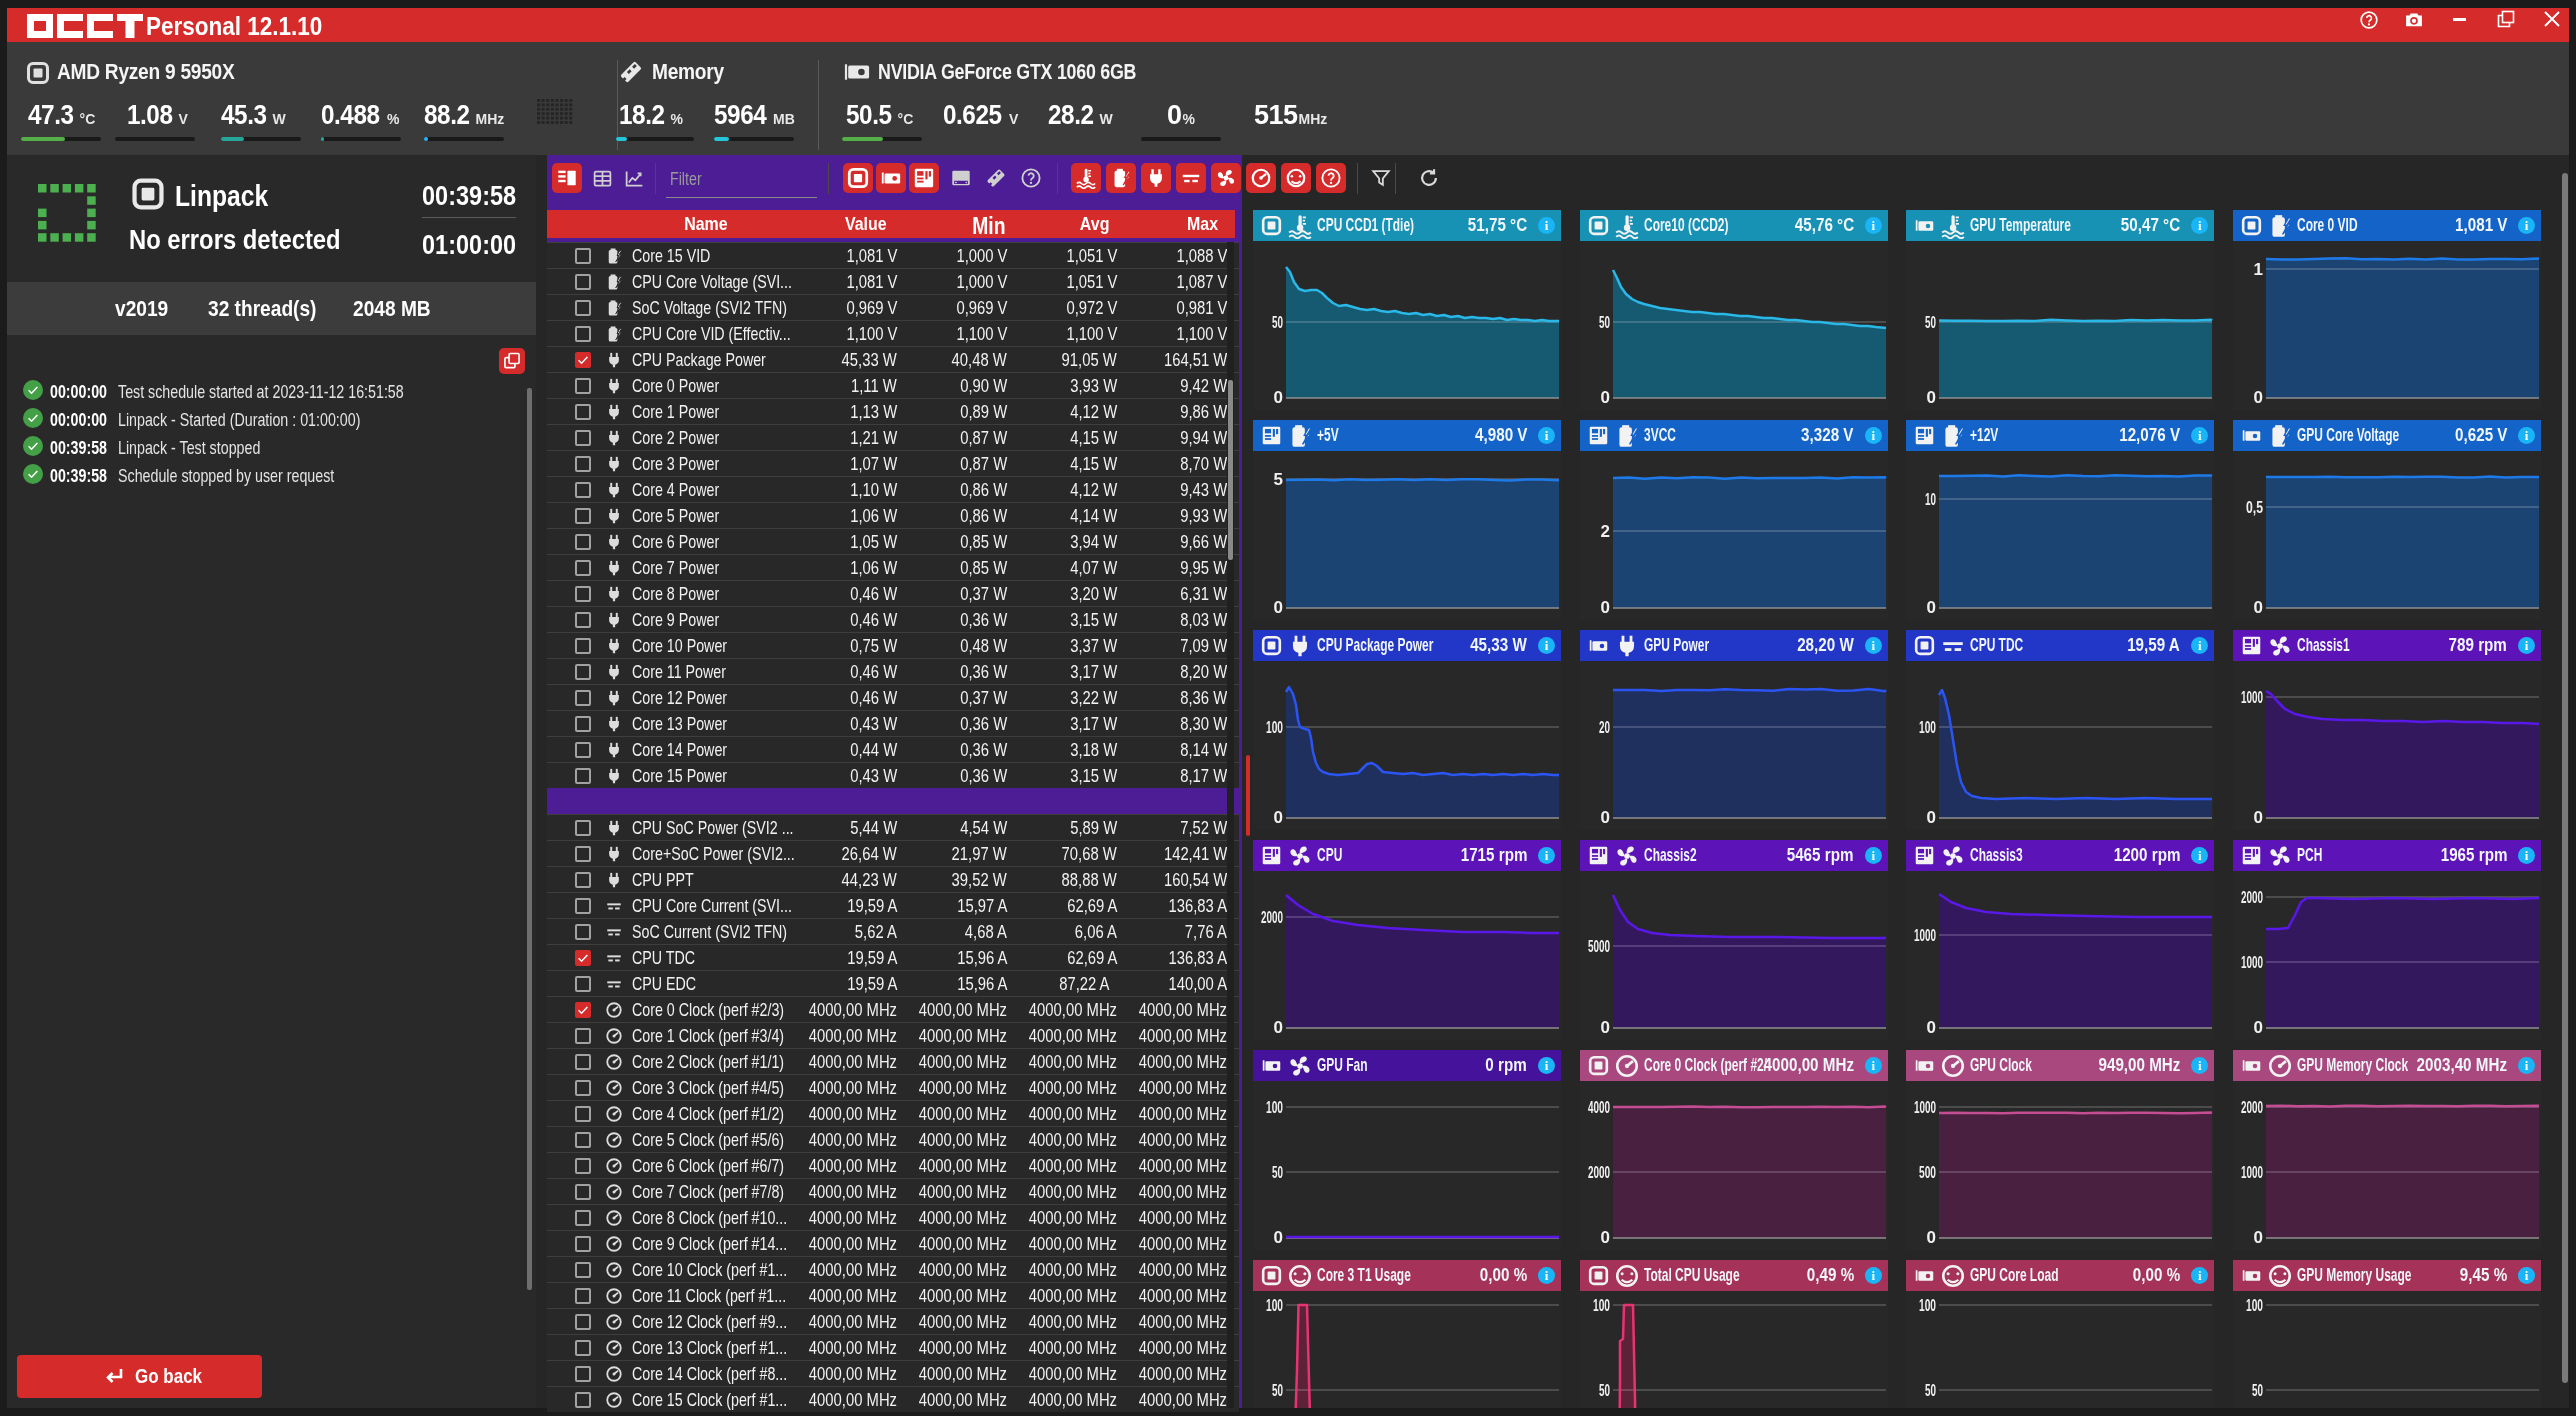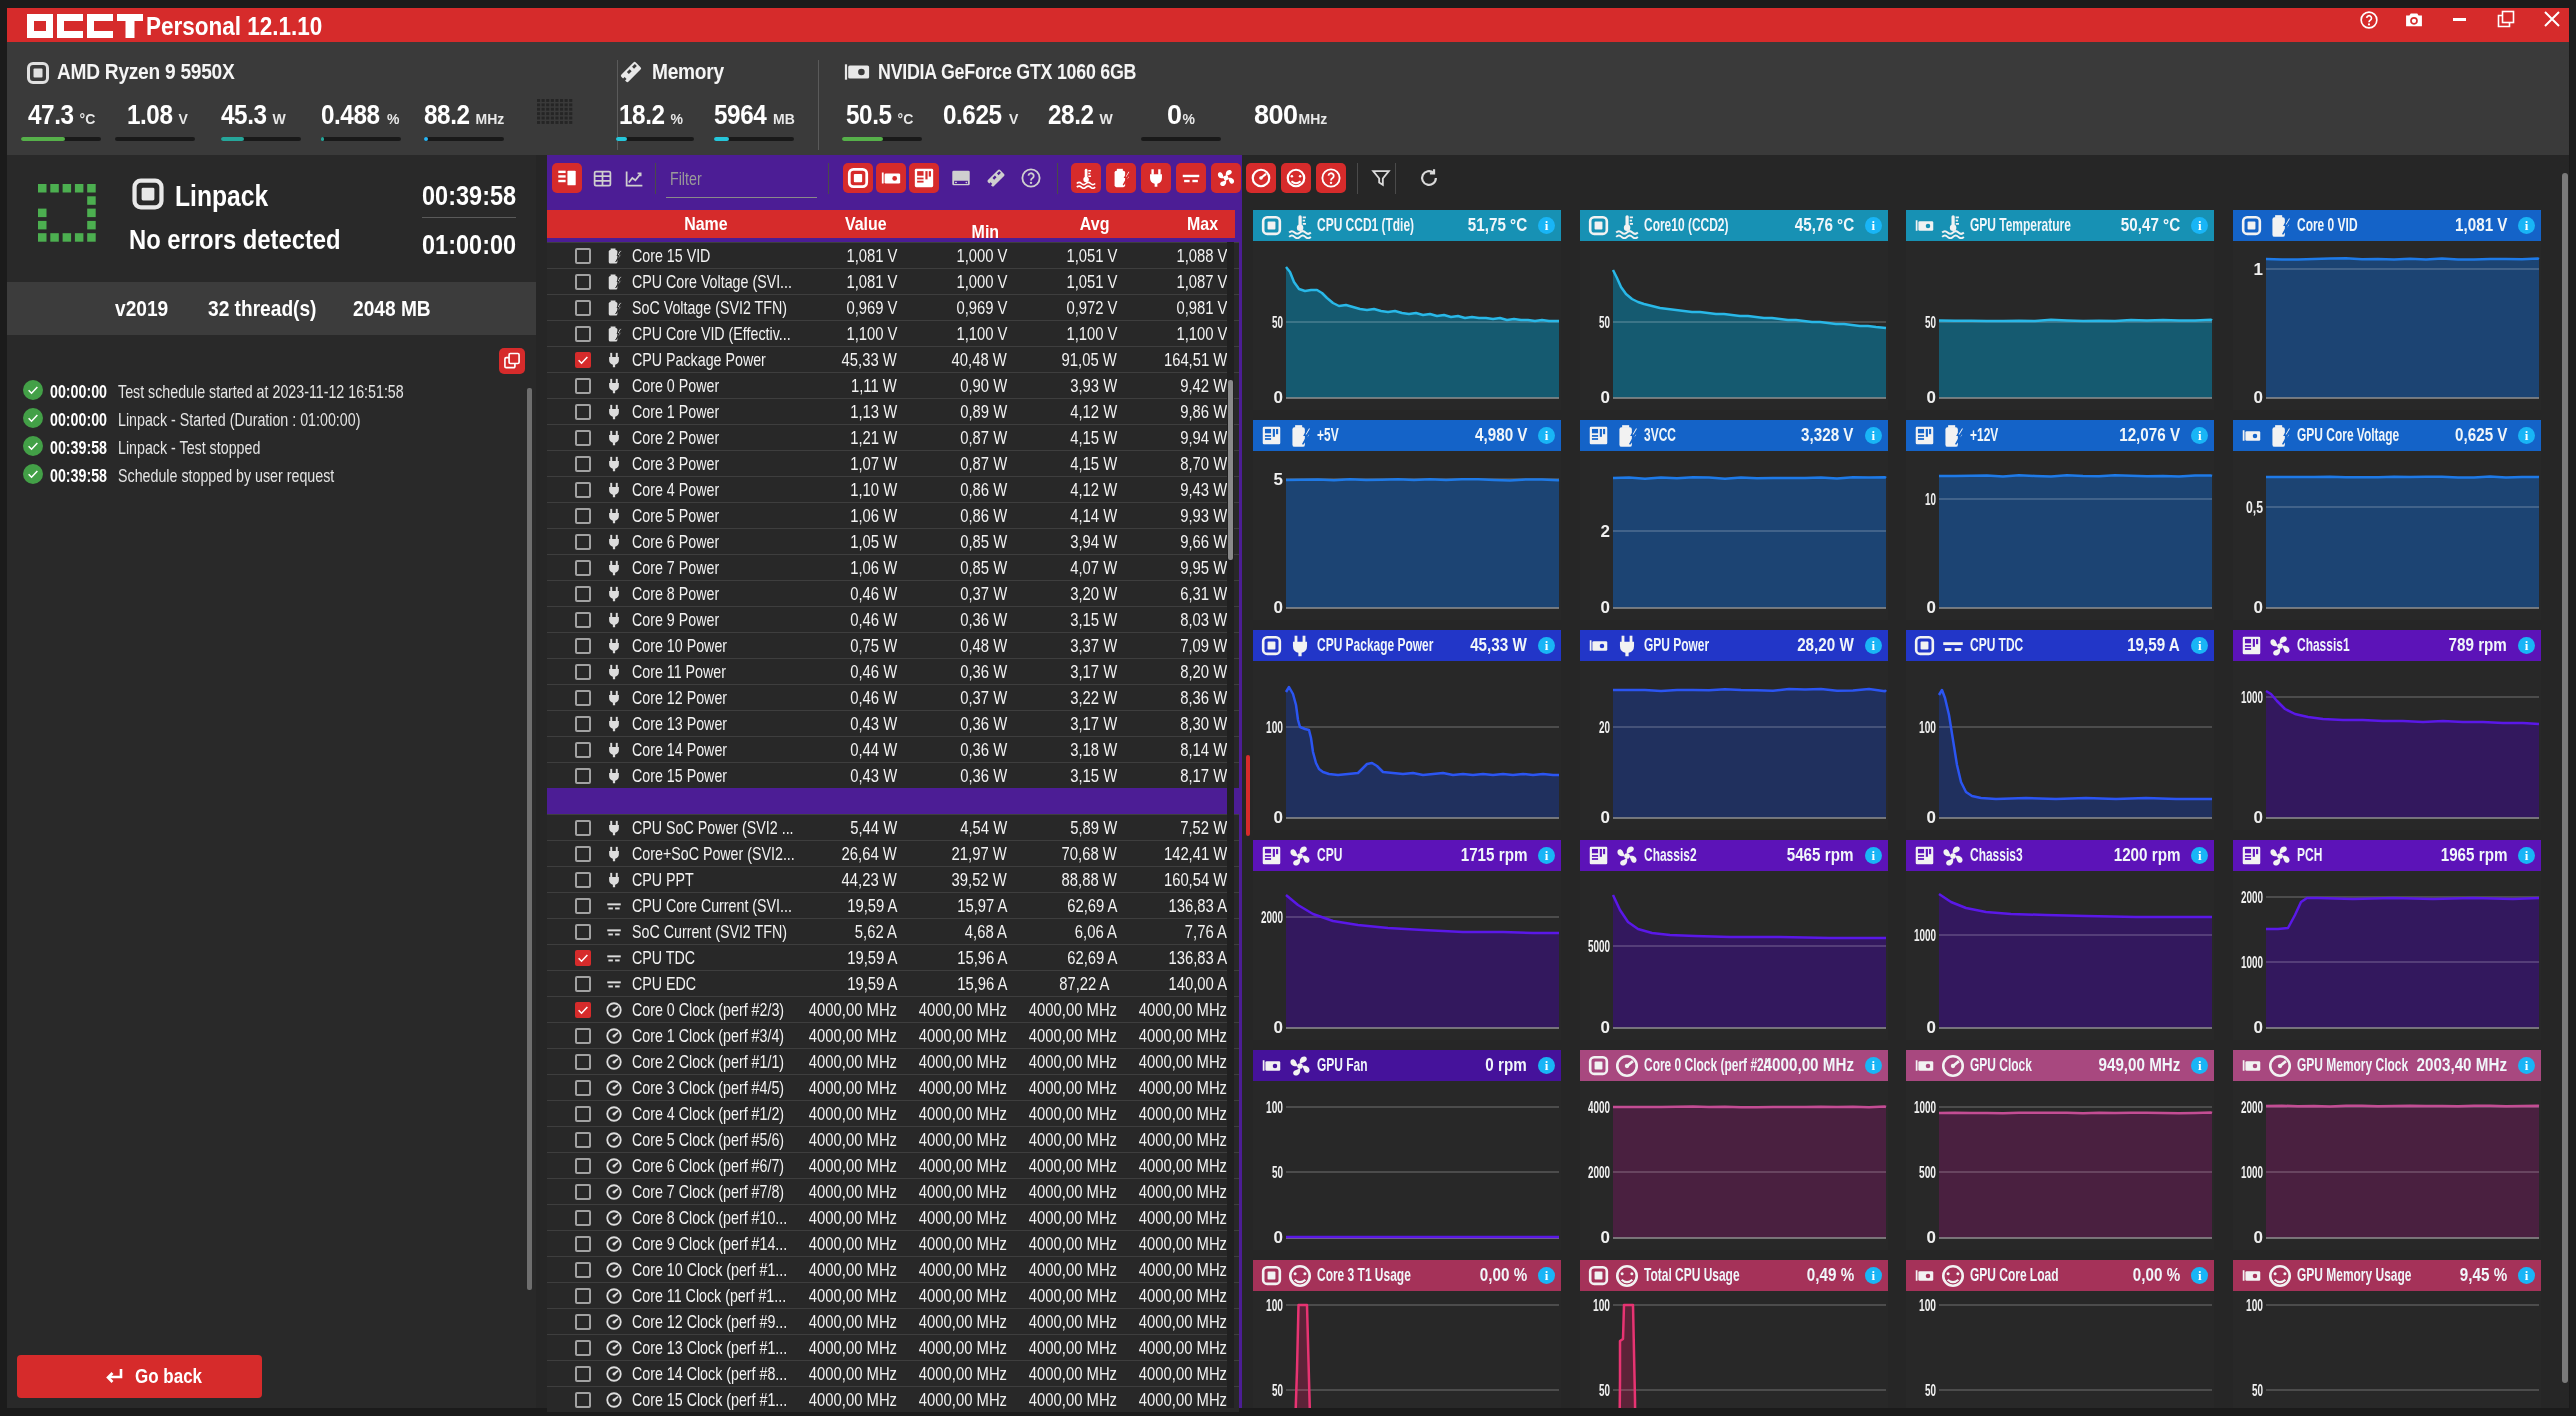--- a/index.html
+++ b/index.html
@@ -270,21 +270,21 @@
       </svg>
 <div class="abs hwtitle" style="left:871px;top:17px"><span class="cx" style="transform:scaleX(0.81)">NVIDIA GeForce GTX 1060 6GB</span></div>
 <div class="abs" style="left:839px;top:58px;white-space:nowrap"><span class="statnum"><span class="cx" style="transform:scaleX(0.9)">50.5</span></span><span class="statunit">°C</span></div>
       <div class="bar" style="left:835px;top:95px;width:80px">
         <i style="width:41px;background:#56b04a"></i>
       </div>
 <div class="abs" style="left:936px;top:58px;white-space:nowrap"><span class="statnum"><span class="cx" style="transform:scaleX(0.9)">0.625</span></span><span class="statunit">V</span></div>
 <div class="abs" style="left:1041px;top:58px;white-space:nowrap"><span class="statnum"><span class="cx" style="transform:scaleX(0.9)">28.2</span></span><span class="statunit">W</span></div>
 <div class="abs" style="left:1160px;top:58px"><span class="statnum">0</span><span class="statunit">%</span></div>
 <div class="bar" style="left:1134px;top:95px;width:80px"></div>
-<div class="abs" style="left:1247px;top:58px"><span class="statnum">800</span><span class="statunit">MHz</span></div>
+<div class="abs" style="left:1247px;top:58px"><span class="statnum">515</span><span class="statunit">MHz</span></div>
 </div>
 <div id="left">
 <svg class="abs" style="left:31px;top:29px" width="62" height="62">
         <rect x="0.0" y="0.0" width="8.5" height="8.5" fill="#4caf50"></rect>
         <rect x="12.3" y="0.0" width="8.5" height="8.5" fill="#4caf50"></rect>
         <rect x="24.6" y="0.0" width="8.5" height="8.5" fill="#4caf50"></rect>
         <rect x="36.900000000000006" y="0.0" width="8.5" height="8.5" fill="#4caf50"></rect>
         <rect x="49.2" y="0.0" width="8.5" height="8.5" fill="#4caf50"></rect>
         <rect x="49.2" y="12.3" width="8.5" height="8.5" fill="#4caf50"></rect>
         <rect x="0.0" y="24.6" width="8.5" height="8.5" fill="#4caf50"></rect>
@@ -426,21 +426,21 @@
 <svg style="position:absolute;left:823px;top:12px;color:#dadada;" width="22" height="22" viewBox="0 0 24 24">
         <use href="#i-filter"></use>
       </svg>
 <div class="sep" style="left:848px;top:8px;height:31px;background:#4a4a4a"></div>
 <svg style="position:absolute;left:871px;top:12px;color:#dadada;" width="22" height="22" viewBox="0 0 24 24">
         <use href="#i-reset"></use>
       </svg>
 <div class="abs" style="left:0;top:55px;width:688px;height:28px;background:#d62b2b">
         <div class="abs b" style="left:133px;top:3px;font-size:19px;color:#fff"><span class="cxc">Name</span></div>
         <div class="abs b" style="left:294px;top:3px;font-size:19px;color:#fff"><span class="cxc">Value</span></div>
-        <div class="abs b" style="left:422px;top:11px;font-size:19px;color:#fff"><span class="cxc">Min</span></div>
+        <div class="abs b" style="left:422px;top:3px;font-size:23px;color:#fff"><span class="cxc">Min</span></div>
         <div class="abs b" style="left:530px;top:3px;font-size:19px;color:#fff"><span class="cxc">Avg</span></div>
         <div class="abs b" style="left:637px;top:3px;font-size:19px;color:#fff"><span class="cxc">Max</span></div>
       </div>
 <div class="trow" style="top:87px">
         <div class="cb"></div>
         <svg style="position:absolute;left:58px;top:4px;color:#dcdcdc" width="18" height="18" viewBox="0 0 24 24">
           <use href="#i-batt"></use>
         </svg>
         <div class="tname"><span class="cx">Core 15 VID</span></div>
         <div class="tval" style="right:342px"><span class="cxr">1,081 V</span></div>

